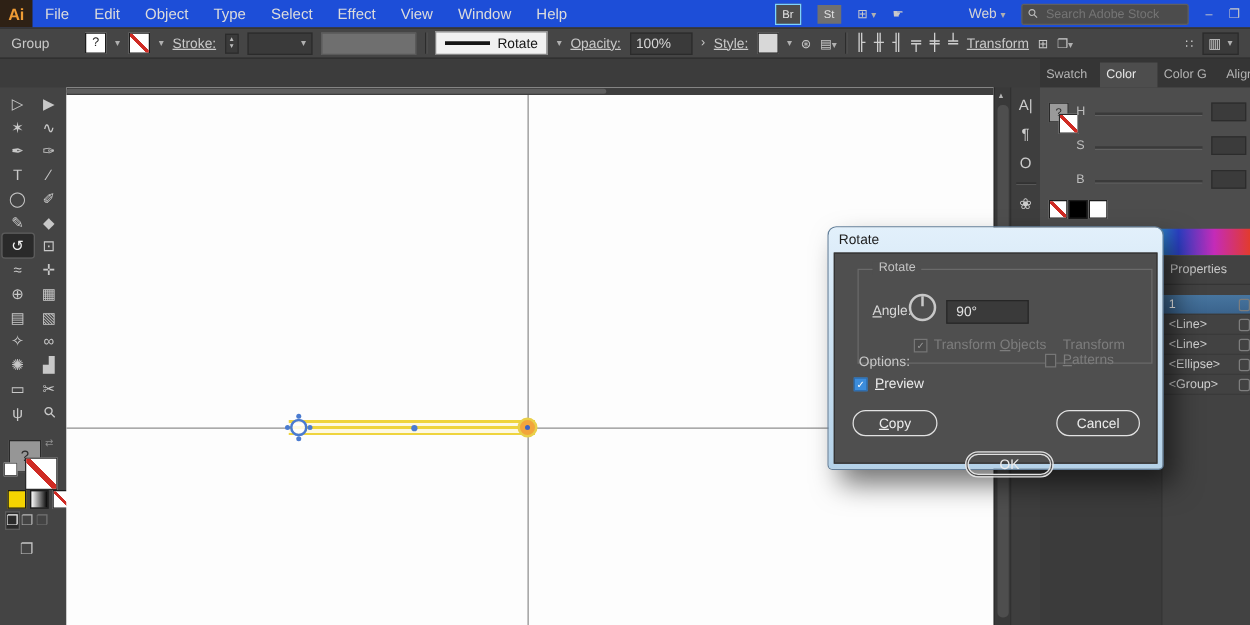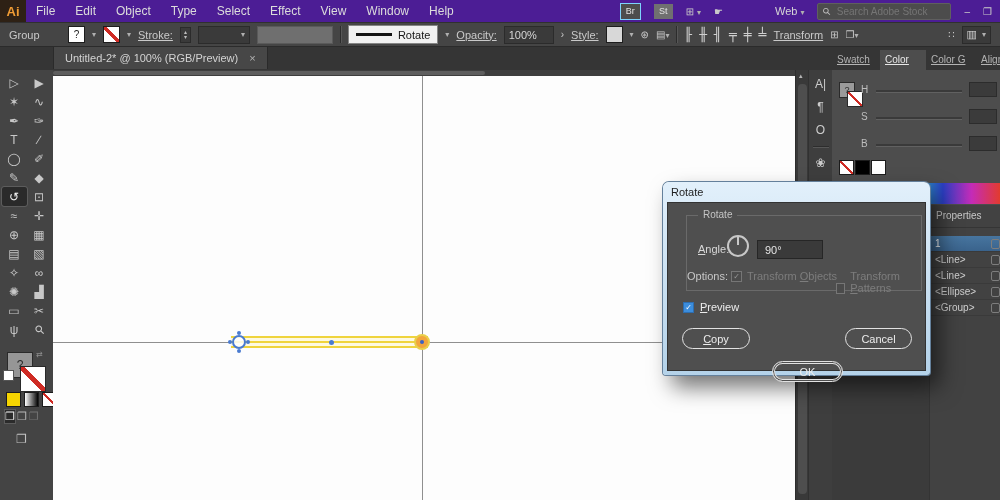--- a/index.html
+++ b/index.html
@@ -2,21 +2,21 @@
 <html><head>
 <meta charset="utf-8">
 <style>
   html,body{margin:0;padding:0;background:#222;}
   #stage{position:relative;width:1000px;height:500px;background:#3c3c3c;overflow:hidden;
          font-family:"Liberation Sans",sans-serif;color:#d6d6d6;font-size:11px;}
   .abs{position:absolute;}
   u{text-decoration:underline;}
 
   
-  #menubar{left:0;top:0;width:1000px;height:22px;background:#4c1d95;display:flex;align-items:center;}
+  #menubar{left:0;top:0;width:1000px;height:22px;background:#1d4ed8;display:flex;align-items:center;}
   #ai-logo{width:26px;height:22px;background:#2e2115;color:#ef9c35;font-weight:bold;font-size:13px;
            display:flex;align-items:center;justify-content:center;}
   .menu-item{padding:0 10px;font-size:12px;color:#dcdcdc;line-height:22px;}
   #menubar .right{margin-left:auto;display:flex;align-items:center;gap:13px;padding-right:8px;}
   .appbox{width:19px;height:15px;display:flex;align-items:center;justify-content:center;font-size:9px;color:#e3e3e3;}
   .appbox.br{border:1px solid #7dd3fc;background:#4d4d4d;}
   .appbox.st{background:#707070;}
   .mini{color:#c9c9c9;font-size:10px;}
   .chev{color:#b0b0b0;font-size:8px;}
   #search-box{width:122px;height:15px;background:#4c4c4c;border:1px solid #5f5f5f;border-radius:2px;
@@ -85,21 +85,21 @@
   #vscroll .arr{position:absolute;left:3px;top:2px;font-size:7px;color:#b5b5b5;}
   #vthumb{position:absolute;left:2px;top:14px;width:9px;height:410px;background:#4e4e4e;border-radius:4px;}
   #iconstrip{left:808px;top:70px;width:24px;height:430px;background:#3e3e3e;border-left:1px solid #313131;
              display:flex;flex-direction:column;align-items:center;gap:9px;padding-top:7px;box-sizing:border-box;}
   #iconstrip span{color:#cccccc;font-size:12px;}
   #iconstrip .div{width:16px;height:1px;background:#2d2d2d;box-shadow:0 1px 0 #575757;}
 
   
   #paneltabs{left:832px;top:47px;width:168px;height:23px;background:#353535;display:flex;align-items:flex-end;
              font-size:10px;color:#b4b4b4;}
-  .ptab{padding:4px 5px 5px;white-space:nowrap;overflow:hidden;flex:none;text-decoration:underline;}
+  .ptab{padding:4px 5px 5px;white-space:nowrap;overflow:hidden;flex:none;}
   .ptab.active{background:#4d4d4d;color:#e8e8e8;}
   #colorpanel{left:832px;top:70px;width:168px;height:135px;background:#4d4d4d;}
   #cp-fill{position:absolute;left:7px;top:12px;width:14px;height:14px;background:#9a9a9a;border:1px solid #2a2a2a;
            color:#2c2c2c;font-size:9px;display:flex;align-items:center;justify-content:center;}
   #cp-stroke{position:absolute;left:15px;top:21px;width:14px;height:14px;background:#fff;border:1px solid #2a2a2a;}
   .hsbrow{position:absolute;left:0;width:168px;height:14px;}
   .hsbrow .l{position:absolute;left:29px;top:0;color:#bdbdbd;font-size:10px;}
   .hsbrow .track{position:absolute;left:44px;top:6px;width:86px;height:2px;background:#3a3a3a;border-bottom:1px solid #616161;}
   .hsbrow .val{position:absolute;left:137px;top:-2px;width:26px;height:13px;background:#3b3b3b;border:1px solid #2c2c2c;}
   #cp-swatches{position:absolute;left:7px;top:90px;display:flex;gap:1px;}
@@ -120,21 +120,21 @@
           padding:0 4px 4px;box-sizing:border-box;}
   #dlg-title{height:20px;display:flex;align-items:center;padding-left:4px;font-size:11px;color:#1e1e1e;}
   #dlg-body{position:relative;height:169px;background:#4f4f4f;border:1px solid #333;box-sizing:border-box;}
   #groupbox{position:absolute;left:18px;top:12px;width:236px;height:76px;border:1px solid #6a6a6a;box-sizing:border-box;}
   #groupbox .legend{position:absolute;top:-7px;left:11px;background:#4f4f4f;padding:0 5px;font-size:10px;color:#c4c4c4;}
   #angle-label{position:absolute;left:30px;top:40px;color:#d8d8d8;}
   #dial{position:absolute;left:59px;top:32px;width:22px;height:22px;border:2px solid #c8c8c8;border-radius:50%;box-sizing:border-box;}
   #dial::after{content:"";position:absolute;left:50%;top:0;width:2px;height:8px;margin-left:-1px;background:#c8c8c8;}
   #angle-input{position:absolute;left:89px;top:37px;width:57px;height:17px;background:#3a3a3a;border:1px solid #262626;
                color:#e4e4e4;display:flex;align-items:center;padding-left:7px;font-size:11px;}
-  #options-label{position:absolute;left:19px;top:67px;color:#c7c7c7;}
+  #options-label{position:absolute;left:19px;top:81px;color:#c7c7c7;}
   .cb{width:11px;height:11px;background:#4b4b4b;border:1px solid #767676;display:inline-flex;align-items:center;
       justify-content:center;font-size:8px;color:#999;box-sizing:border-box;}
   #opt1{position:absolute;left:63px;top:67px;display:flex;align-items:center;gap:5px;color:#7d7d7d;}
   #opt2{position:absolute;left:168px;top:67px;display:flex;align-items:flex-end;gap:5px;color:#7d7d7d;}
   #previewrow{position:absolute;left:15px;top:98px;display:flex;align-items:center;gap:6px;color:#ececec;}
   #previewrow .cb{background:#3c8ddc;border-color:#2e6eb0;color:#fff;}
   .btn{position:absolute;top:125px;height:21px;border:1px solid #e2e2e2;border-radius:11px;background:transparent;
        color:#ececec;font-size:11px;display:flex;align-items:center;justify-content:center;box-sizing:border-box;}
   #btn-copy{left:14px;width:68px;}
   #btn-ok{left:104px;width:71px;box-shadow:inset 0 0 0 1px #4f4f4f,inset 0 0 0 2px #e2e2e2;margin-top:33px;}
@@ -215,26 +215,20 @@
     <span class="mini">⊞</span>
     <span class="mini"><span>❐</span><span class="chev">▾</span></span>
     <span style="flex:1"></span>
     <span class="mini">∷</span>
     <span class="ddl">
         <span>▥</span>
         <span class="chev">▾</span>
       </span>
   </div>
 
-  <div id="tabbar" class="abs">
-    <div id="doctab">
-      <span>Untitled-2* @ 100% (RGB/Preview)</span>
-      <span class="x">×</span>
-    </div>
-  </div>
 
   <div id="toolbar" class="abs">
     <div id="tools">
       <div class="tool">▷</div>
       <div class="tool">▶</div>
       <div class="tool">✶</div>
       <div class="tool">∿</div>
       <div class="tool">✒</div>
       <div class="tool">✑</div>
       <div class="tool">T</div>

